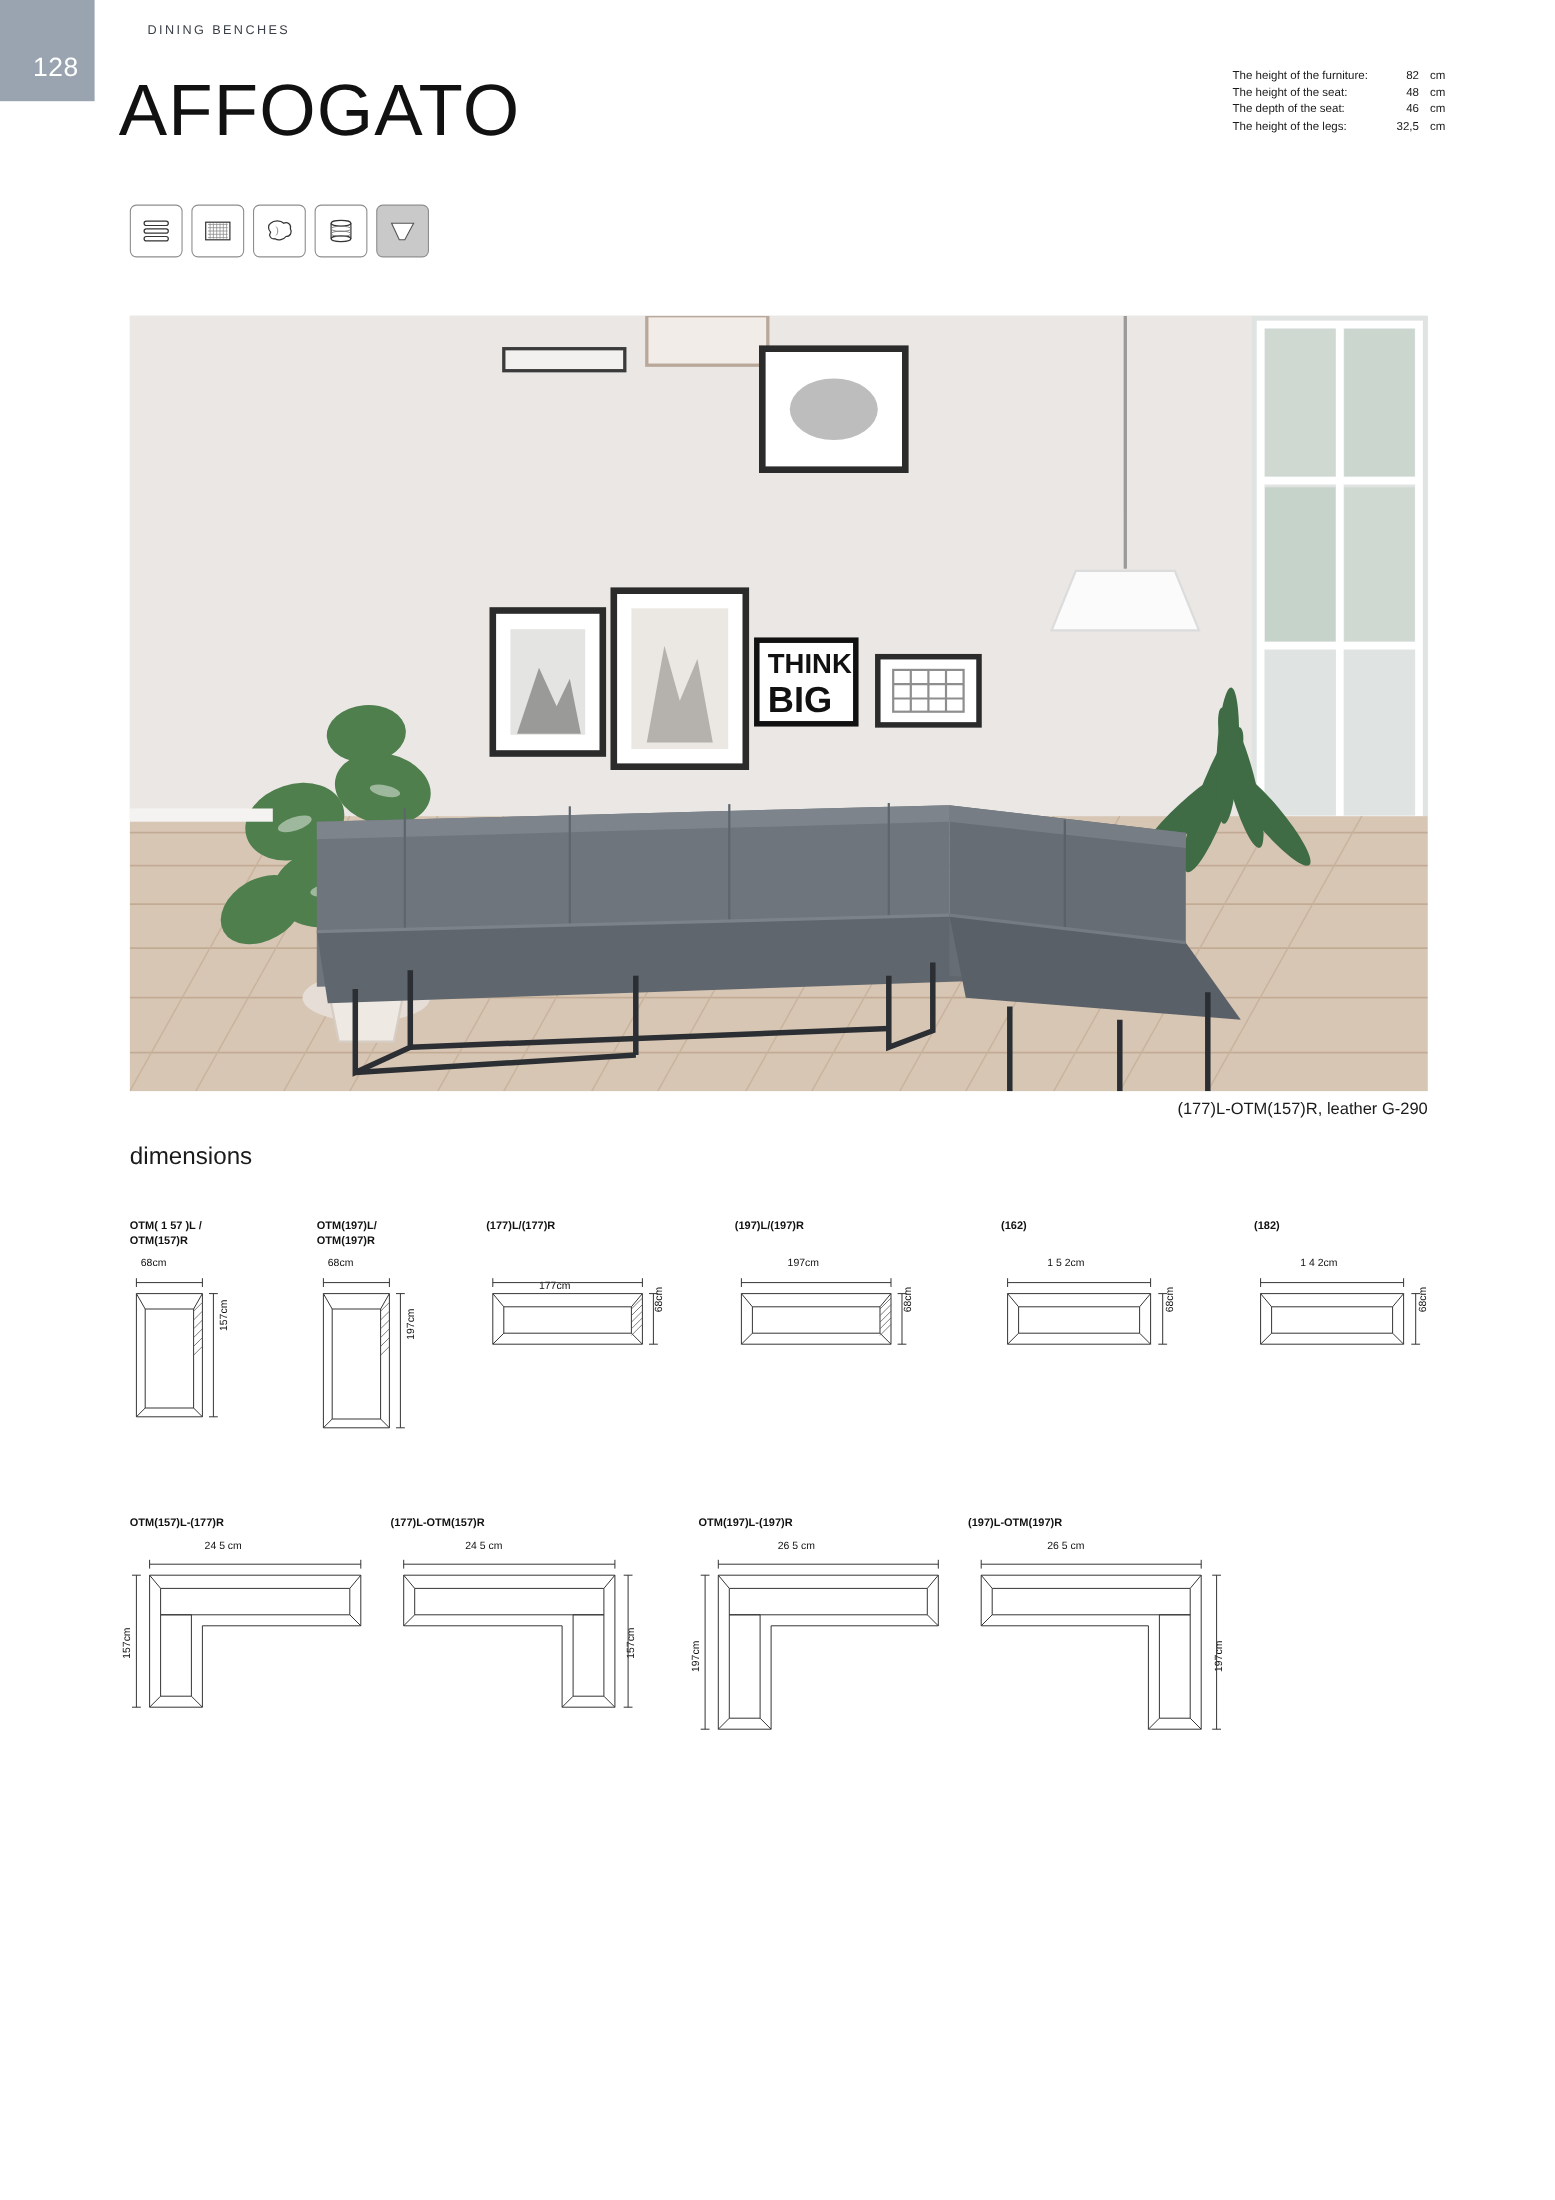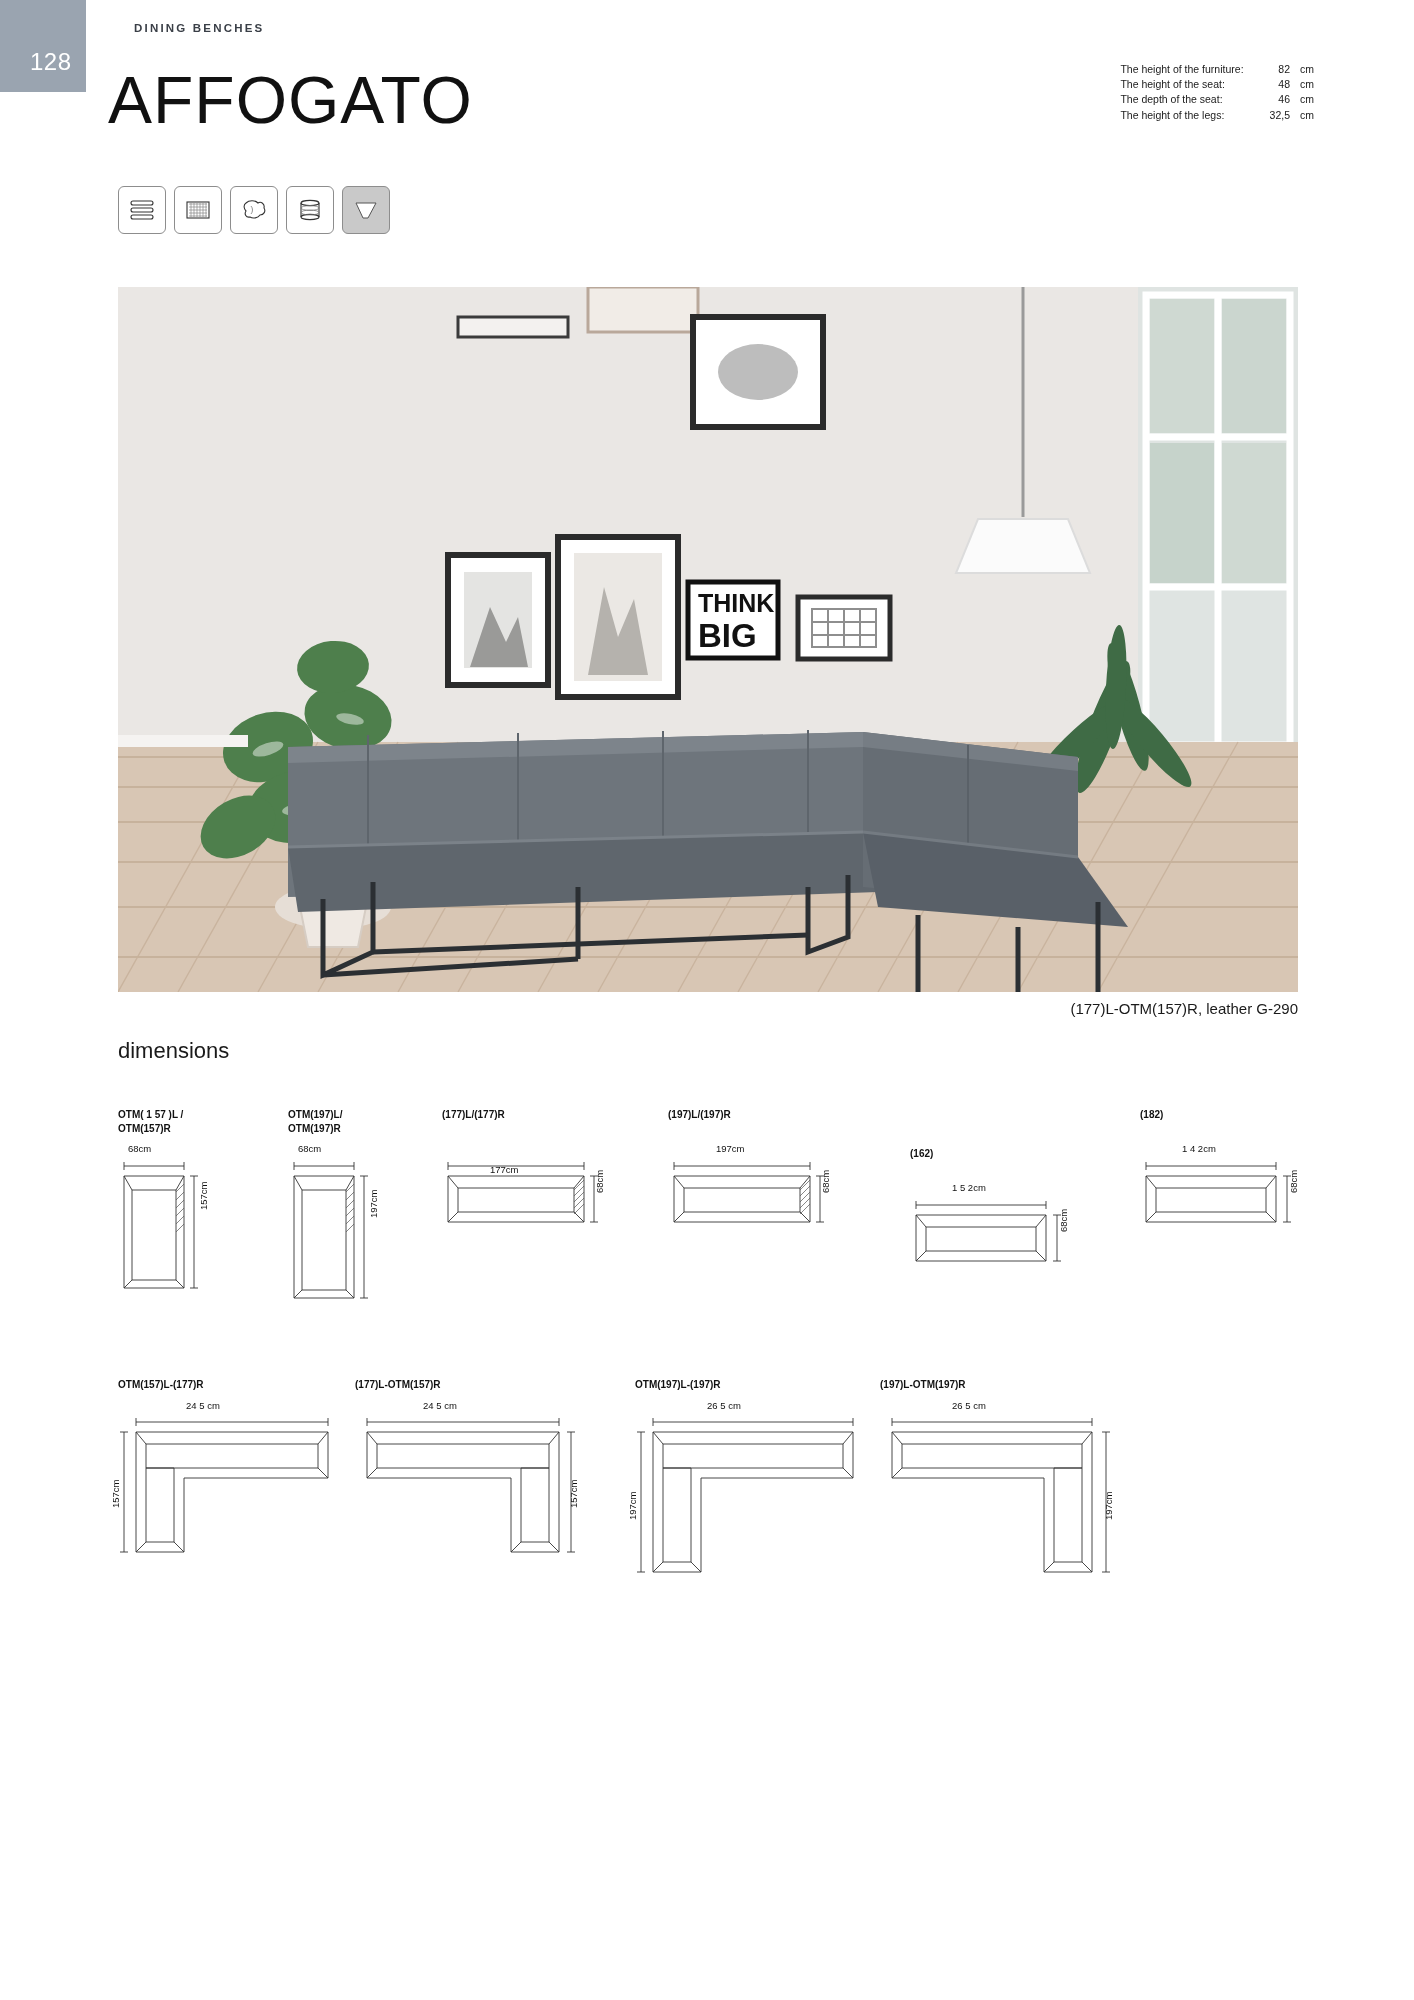--- a/index.html
+++ b/index.html
@@ -32,21 +32,21 @@
     font-size: 24px;
     color: #ffffff;
     letter-spacing: 0.5px;
   }
   .category {
     position: absolute;
     left: 118px;
     top: 22px;
     font-size: 11.5px;
     letter-spacing: 2.2px;
-    font-weight: bold;
+    font-weight: normal;
     color: #3a3f47;
     padding-left: 16px;
   }
   .title {
     position: absolute;
     left: 108px;
     top: 62px;
     font-size: 66px;
     letter-spacing: 1px;
     font-weight: 400;
@@ -477,21 +477,21 @@
         <line x1="132" y1="30" x2="142" y2="20"></line>
           <line x1="132" y1="36" x2="142" y2="26"></line>
         <line x1="132" y1="42" x2="142" y2="32"></line>
           <line x1="132" y1="48" x2="142" y2="38"></line>
         <line x1="132" y1="54" x2="142" y2="44"></line>
       </g>
     </svg>
   </div>
 </div>
 
-<div class="dim-block" style="left:910px; top:1108px; width:200px;margin-top:39px;">
+<div class="dim-block" style="left:910px; top:1108px; width:200px;">
   <div class="dim-title">(162)</div>
   <div class="dim-top-label" style="left:42px; top:35px;">1 5 2cm</div>
   <div class="dim-side-label" style="left:148px; top:85px;">68cm</div>
   <div class="dim-svg" style="left:0px; top:52px;">
     <svg width="165" height="90" viewBox="0 0 165 90">
       <g stroke="#333" stroke-width="0.9" fill="none">
         <line x1="6" y1="6" x2="136" y2="6"></line>
         <line x1="6" y1="2" x2="6" y2="10"></line>
         <line x1="136" y1="2" x2="136" y2="10"></line>
         <path d="M6 16 L136 16 L136 62 L6 62 Z"></path>

